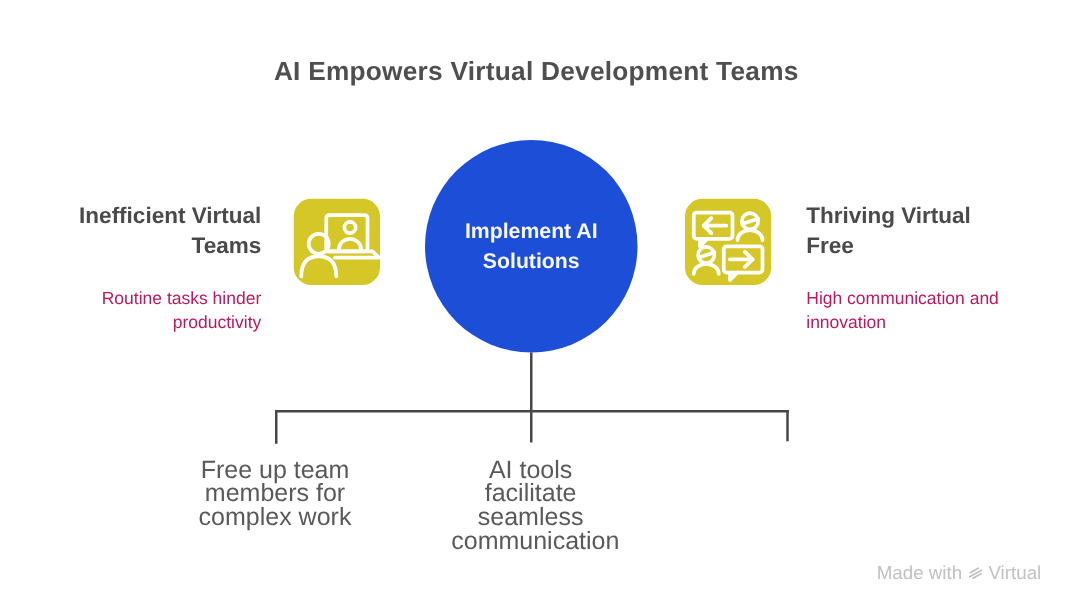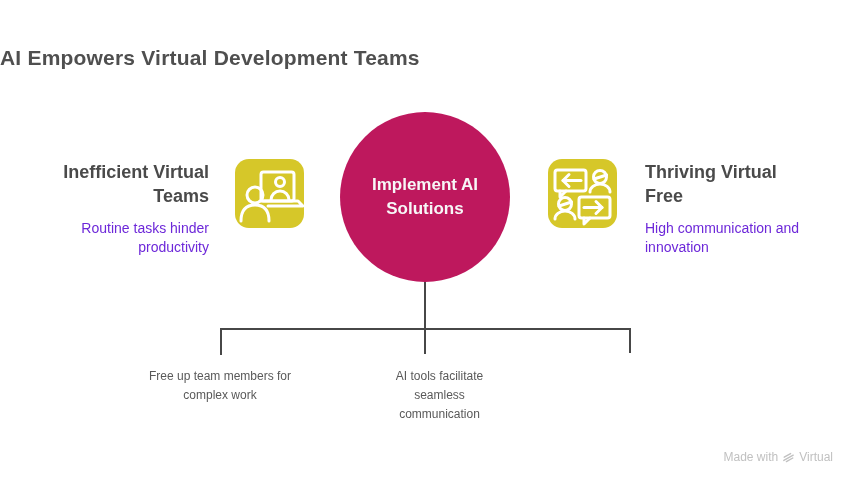--- a/index.html
+++ b/index.html
@@ -9,40 +9,41 @@
     height: 486px;
     background: #ffffff;
     overflow: hidden;
     font-family: "Liberation Sans", sans-serif;
   }
 
   
   .title {
     position: absolute;
     top: 46px; left: 0; right: 0;
+    text-align: center;
     font-size: 21px;
     font-weight: bold;
     color: #4f4f4f;
     letter-spacing: 0.2px;
   }
 
   
   .side-text { position: absolute; top: 160px; width: 192px; }
   .side-text.left  { left: 17px;  text-align: right; }
   .side-text.right { left: 645px; text-align: left; }
   .side-heading {
     font-size: 18px;
     font-weight: bold;
     color: #4a4a4a;
     line-height: 24px;
   }
   .side-sub {
-    margin-top: 11px;
+    margin-top: 21px;
     font-size: 14px;
-    color: #6d28d9;
+    color: #be185d;
     line-height: 19px;
   }
   .side-text.left .side-heading { width: 165px; margin-left: auto; }
   .side-text.left .side-sub     { width: 160px; margin-left: auto; }
   .side-text.right .side-heading { width: 150px; }
   .side-text.right .side-sub     { width: 170px; }
 
   
   .icon-tile {
     position: absolute;
@@ -77,34 +78,34 @@
   .line.v-center { left: 424px; top: 282px; width: 2px; height: 72px; }
   .line.h-main   { left: 220px; top: 328px; width: 411px; height: 2px; }
   .line.v-left   { left: 220px; top: 328px; width: 2px; height: 27px; }
   .line.v-right  { left: 629px; top: 328px; width: 2px; height: 25px; }
 
   
   .benefit {
     position: absolute;
     top: 367px;
     text-align: center;
-    font-size: 12px;
+    font-size: 20px;
     color: #595959;
     line-height: 19px;
   }
   .benefit.b1 { left: 140px; width: 160px; }
-  .benefit.b2 { left: 376px; width: 127px; }
+  .benefit.b2 { left: 361px; width: 127px; }
   .benefit.b3 { left: 543px; width: 171px; }
 
   
   .footer {
     position: absolute;
     right: 25px; top: 450px;
     display: flex; align-items: center; gap: 4px;
-    font-size: 12px;
+    font-size: 15px;
     color: #c1c1c1;
     justify-content: center;
   }
   .footer svg { display: block; }
 </style>
 </head>
 <body>
 
 <div class="canvas">
 
@@ -121,21 +122,21 @@
         <rect x="26" y="13" width="33" height="29" rx="2.5"></rect>
         <circle cx="45" cy="23" r="4.5"></circle>
         <path d="M36 41 a9 9 0 0 1 18 0"></path>
         <path d="M26 42 H63 L68 47 H33"></path>
         <circle cx="20" cy="36" r="8"></circle>
         <path d="M6 62 C6 50 12 46 20 46 C28 46 34 50 34 62"></path>
       </svg>
     </span>
   </div>
 
-  <div class="center-circle" style="background:#be185d">
+  <div class="center-circle" style="background:#1d4ed8">
     <div class="circle-label">Implement AI Solutions</div>
   </div>
 
   <div class="icon-tile right" style="background:#D6C729">
     <span>
       <svg width="69" height="69" viewBox="0 0 69 69" fill="none" stroke="#ffffff" stroke-width="3" stroke-linecap="round" stroke-linejoin="round">
         <rect x="7" y="11" width="31" height="21" rx="2.5"></rect>
         <path d="M12 32 v6 l6 -6"></path>
         <path d="M33 21.5 H15"></path>
         <path d="M21 15.5 l-6 6 6 6"></path>

